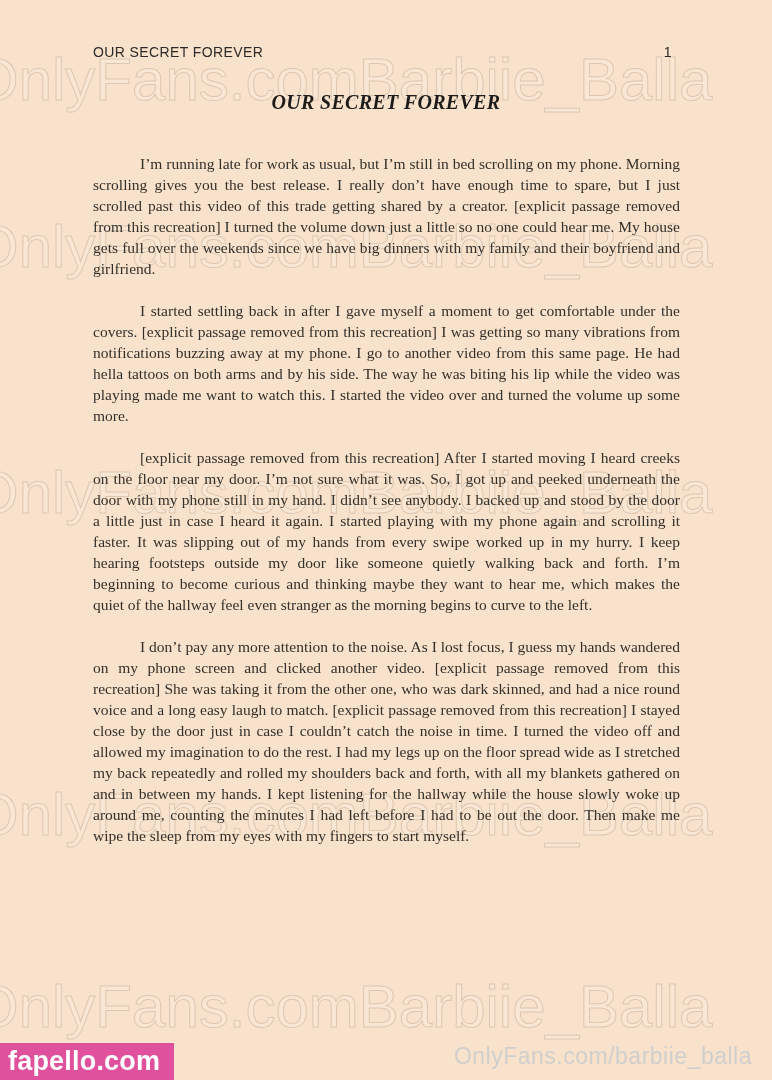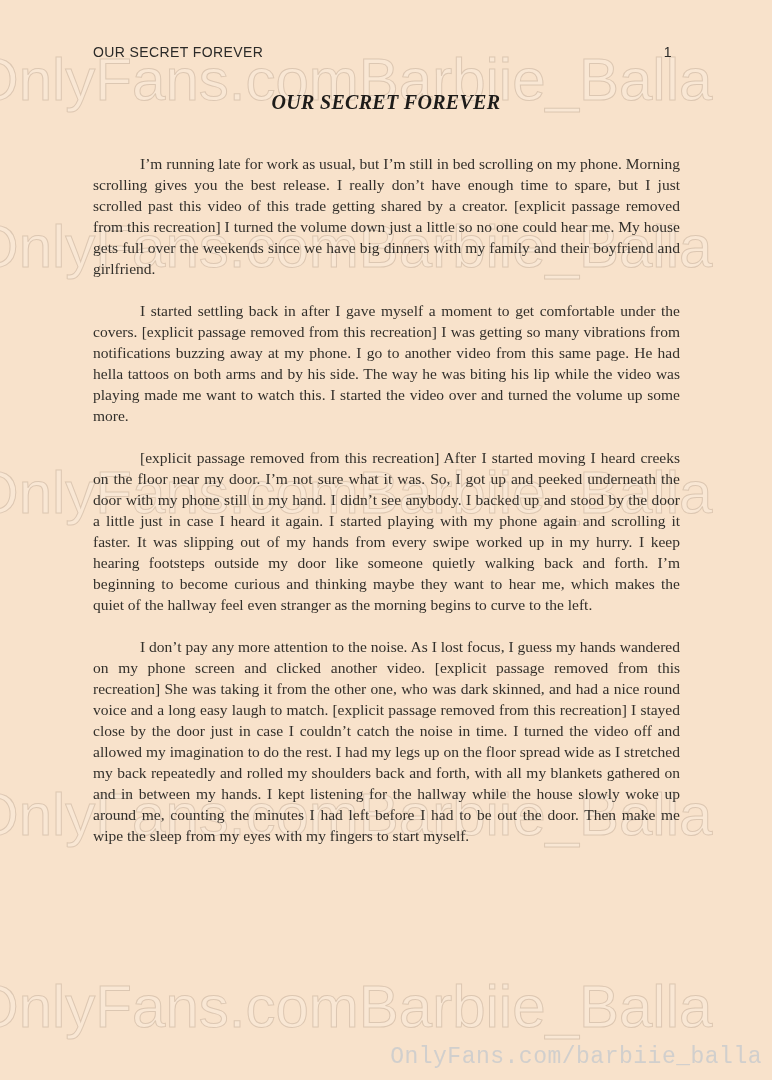--- a/index.html
+++ b/index.html
@@ -87,23 +87,23 @@
     color: #ffffff;
     font-family: "Liberation Sans", sans-serif;
     font-weight: bold;
     font-size: 27px;
     line-height: 36px;
     padding: 0 14px 1px 8px;
     letter-spacing: 0.2px;
   }
   .handle {
     position: absolute;
-    right: 10px;
+    right: 20px;
     bottom: 10px;
-    font-family: Liberation Mono, monospace;
+    font-family: Liberation Sans, sans-serif;
     font-size: 23px;
     letter-spacing: 0.5px;
     color: rgba(205, 205, 205, 0.92);
   }
 </style>
 </head>
 <body>
 
 <div class="page">
 
@@ -120,15 +120,16 @@
 
   <div class="doc-title">OUR SECRET FOREVER</div>
 
   <div class="body-text">
     <p>I’m running late for work as usual, but I’m still in bed scrolling on my phone. Morning scrolling gives you the best release. I really don’t have enough time to spare, but I just scrolled past this video of this trade getting shared by a creator. [explicit passage removed from this recreation] I turned the volume down just a little so no one could hear me. My house gets full over the weekends since we have big dinners with my family and their boyfriend and girlfriend.</p>
     <p>I started settling back in after I gave myself a moment to get comfortable under the covers. [explicit passage removed from this recreation] I was getting so many vibrations from notifications buzzing away at my phone. I go to another video from this same page. He had hella tattoos on both arms and by his side. The way he was biting his lip while the video was playing made me want to watch this. I started the video over and turned the volume up some more.</p>
     <p>[explicit passage removed from this recreation] After I started moving I heard creeks on the floor near my door. I’m not sure what it was. So, I got up and peeked underneath the door with my phone still in my hand. I didn’t see anybody. I backed up and stood by the door a little just in case I heard it again. I started playing with my phone again and scrolling it faster. It was slipping out of my hands from every swipe worked up in my hurry. I keep hearing footsteps outside my door like someone quietly walking back and forth. I’m beginning to become curious and thinking maybe they want to hear me, which makes the quiet of the hallway feel even stranger as the morning begins to curve to the left.</p>
     <p>I don’t pay any more attention to the noise. As I lost focus, I guess my hands wandered on my phone screen and clicked another video. [explicit passage removed from this recreation] She was taking it from the other one, who was dark skinned, and had a nice round voice and a long easy laugh to match. [explicit passage removed from this recreation] I stayed close by the door just in case I couldn’t catch the noise in time. I turned the video off and allowed my imagination to do the rest. I had my legs up on the floor spread wide as I stretched my back repeatedly and rolled my shoulders back and forth, with all my blankets gathered on and in between my hands. I kept listening for the hallway while the house slowly woke up around me, counting the minutes I had left before I had to be out the door. Then make me wipe the sleep from my eyes with my fingers to start myself.</p>
   </div>
 
+  <div class="badge">fapello.com</div>
   <div class="handle">OnlyFans.com/barbiie_balla</div>
 
 </div>
 
 </body></html>

